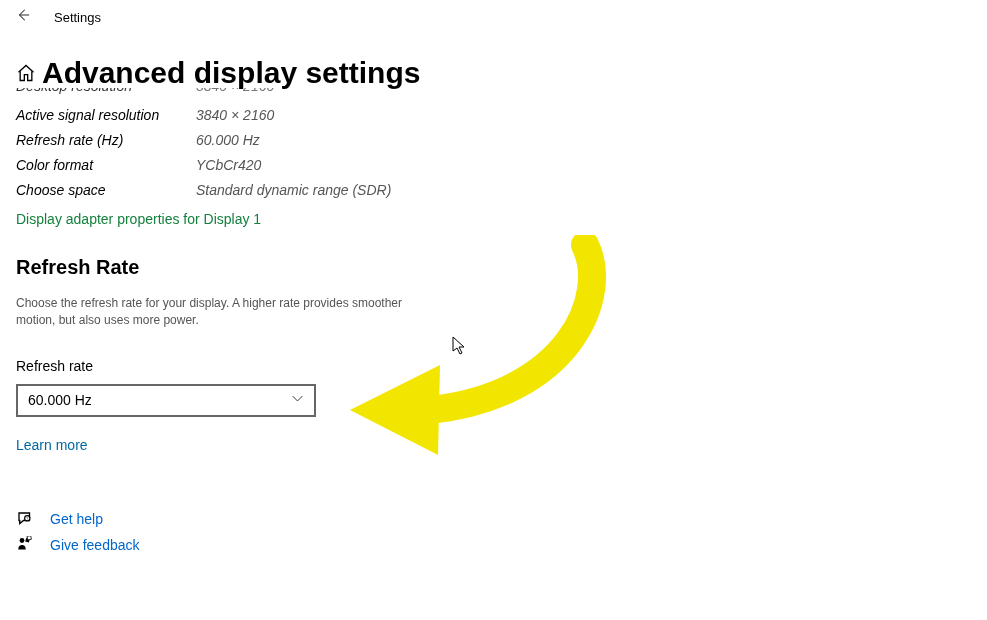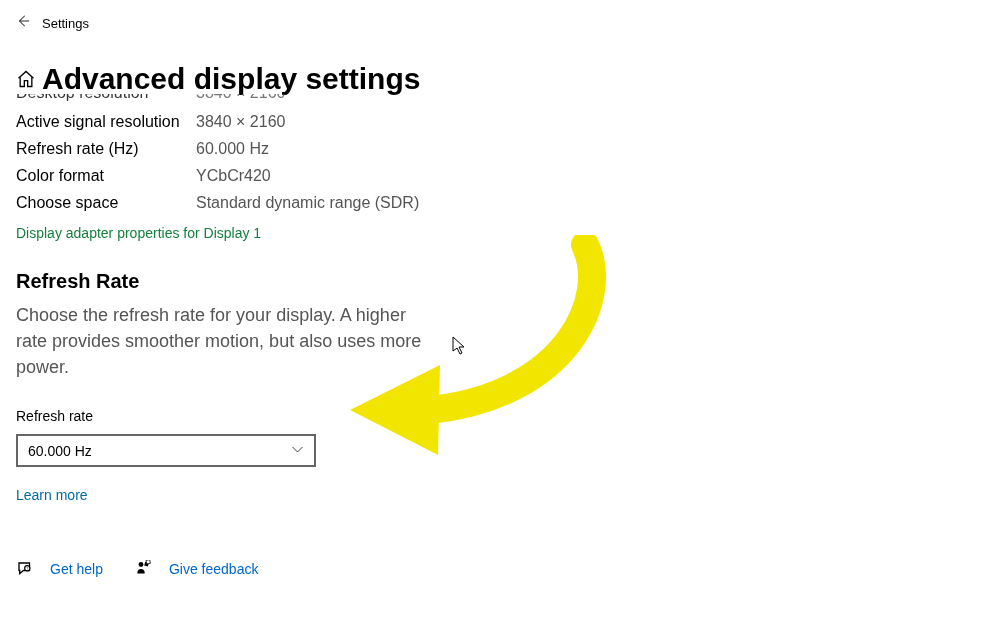--- a/index.html
+++ b/index.html
@@ -12,22 +12,21 @@
       background: #fff;
       width: 987px;
       height: 620px;
       overflow: hidden;
       position: relative;
     }
     .topbar {
       display: flex;
       align-items: center;
       padding: 8px 16px;
-      gap: 12px;
-      margin-top: 6px;
+      gap: 24px;
     }
     .back-arrow {
       font-size: 16px;
       color: #333;
       cursor: pointer;
     }
     .topbar-title {
       font-size: 13px;
       color: #000;
     }
@@ -48,21 +47,22 @@
     .content {
       padding-left: 16px;
       padding-right: 16px;
     }
     .info-section {
       margin-top: -4px;
     }
     .info-row {
       display: flex;
       margin-bottom: 9px;
-      font-size: 16px;
+      font-size: 14px;
+      font-style: italic;
     }
     .info-row.truncated-top {
       height: 10px;
       overflow: hidden;
       margin-top: -10px;
       opacity: 0.8;
     }
     .info-row.truncated-top > div {
       margin-top: -10px;
     }
@@ -80,23 +80,23 @@
       display: inline-block;
       margin-top: 4px;
     }
     .section-heading {
       font-size: 20px;
       font-weight: 600;
       color: #000;
       margin-top: 28px;
     }
     .section-desc {
-      font-size: 18px;
+      font-size: 12px;
       color: #555;
-      margin-top: 9px;
+      margin-top: 16px;
       max-width: 420px;
       line-height: 1.45;
     }
     .field-label {
       font-size: 14px;
       color: #000;
       margin-top: 28px;
     }
     .dropdown {
       margin-top: 10px;
@@ -117,21 +117,22 @@
     .learn-more-link {
       color: #0369a1;
       font-size: 14px;
       margin-top: 20px;
       display: inline-block;
       cursor: pointer;
     }
     .footer-links {
       margin-top: 56px;
       display: flex;
-      gap: 32px;
+      flex-direction: column;
+      gap: 8px;
     }
     .footer-link {
       display: flex;
       align-items: center;
       gap: 16px;
       cursor: pointer;
     }
     .footer-link-text {
       color: #0066cc;
       font-size: 14px;

